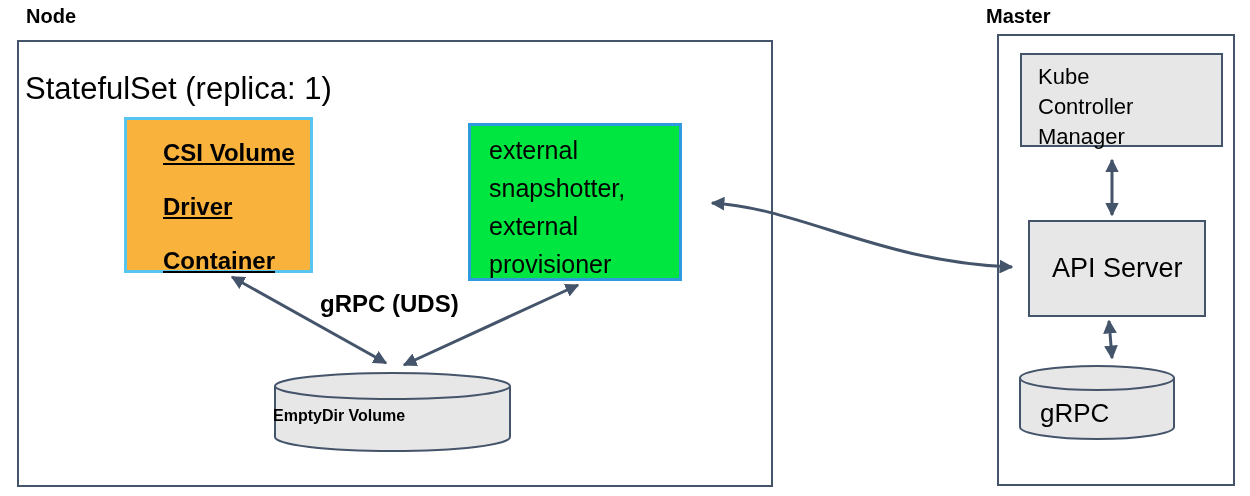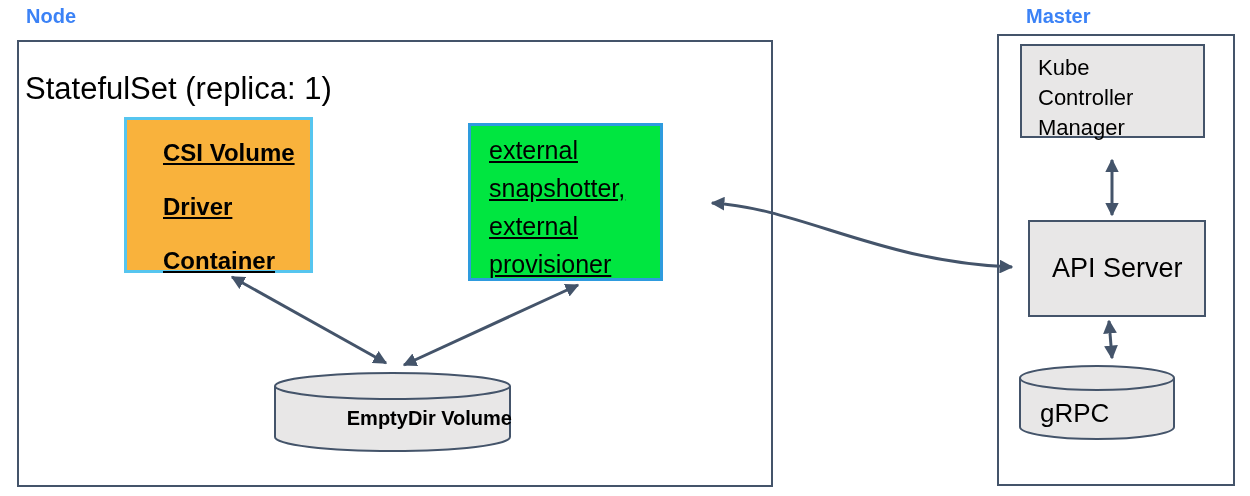--- a/index.html
+++ b/index.html
@@ -23,21 +23,21 @@
     width:1250px;
     height:496px;
     background:var(--bg);
     overflow:hidden;
   }
   .abs{position:absolute;box-sizing:border-box;}
   .group-label{
     font-weight:700;
     font-size:20px;
     line-height:22px;
-    color:#3b82f6;
+    color:#000000;
   }
   .outer-box{
     border:2px solid var(--line);
     background:transparent;
   }
   .ss-title{
     font-size:31px;
     line-height:34px;
     font-weight:400;
     color:#000;
@@ -85,22 +85,22 @@
   .cyl{position:absolute;}
   .cyl svg{display:block;}
   .cyl .shape-fill{fill:var(--gray-fill);stroke:var(--line);stroke-width:2;}
   .cyl-label{
     position:absolute;
     left:0;right:0;
     color:#000;
   }
   .emptydir-label{
     top:36px;
-    text-align:right;
-    font-size:20px;
+    text-align:left;
+    font-size:16px;
     font-weight:600;
   }
   .etcd-label{
     top:34px;
     padding-left:22px;
     font-size:26px;
     font-weight:400;
   }
   .grpc-label{
     font-weight:700;
@@ -130,39 +130,40 @@
   <div class="abs group-label" style="left:26px;top:5px;">Node</div>
 
   <div class="abs outer-box" style="left:17px;top:40px;width:756px;height:447px;"></div>
 
   <div class="abs ss-title" style="left:25px;top:44px;margin-top:28px;">StatefulSet (replica: 1)</div>
 
   <div class="abs shape-box csi-box" style="left:124px;top:117px;width:189px;height:156px;">CSI Volume
 Driver
 Container</div>
 
-  <div class="abs shape-box sidecar-box" style="left:468px;top:123px;width:195px;height:158px;text-decoration:underline;">external
+  <div class="abs shape-box sidecar-box" style="left:468px;top:123px;width:214px;height:158px;">external
 snapshotter,
 external
 provisioner</div>
 
+  <div class="abs grpc-label" style="left:320px;top:290px;">gRPC (UDS)</div>
 
   <div class="cyl" style="left:273px;top:371px;width:239px;height:84px;">
     <svg width="239" height="84" viewBox="0 0 239 84">
       <path class="shape-fill" d="M2 15 v51 a117.5 14 0 0 0 235 0 v-51"></path>
       <ellipse class="shape-fill" cx="119.5" cy="15" rx="117.5" ry="13"></ellipse>
     </svg>
     <div class="cyl-label emptydir-label">EmptyDir Volume</div>
   </div>
 
-  <div class="abs group-label" style="left:986px;top:5px;margin-left:40px;">Master</div>
+  <div class="abs group-label" style="left:986px;top:5px;">Master</div>
 
   <div class="abs outer-box" style="left:997px;top:34px;width:238px;height:452px;"></div>
 
-  <div class="abs shape-box gray-box kcm-box" style="left:1020px;top:44px;width:185px;height:94px;">Kube
+  <div class="abs shape-box gray-box kcm-box" style="left:1020px;top:53px;width:203px;height:94px;">Kube
 Controller
 Manager</div>
 
   <div class="abs gray-box api-box" style="left:1028px;top:220px;width:178px;height:97px;">API Server</div>
 
   <div class="cyl" style="left:1018px;top:364px;width:158px;height:78px;">
     <svg width="158" height="78" viewBox="0 0 158 78">
       <path class="shape-fill" d="M2 14 v49 a77 12 0 0 0 154 0 v-49"></path>
       <ellipse class="shape-fill" cx="79" cy="14" rx="77" ry="12"></ellipse>
     </svg>

